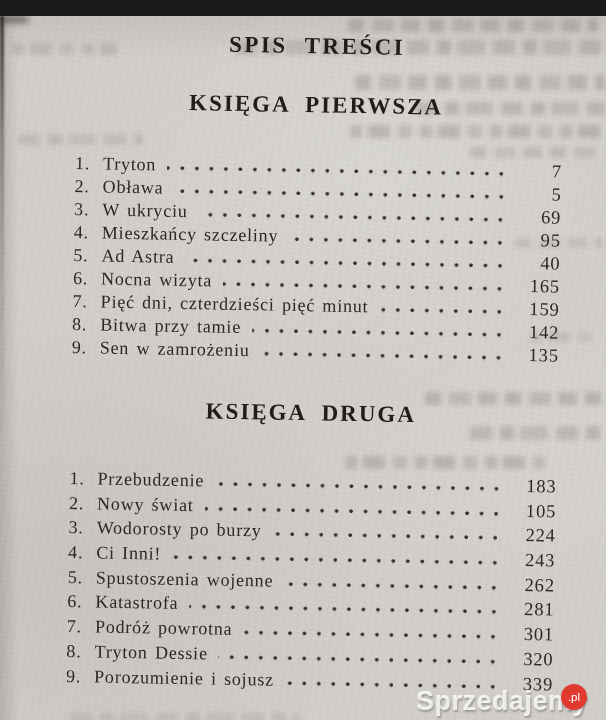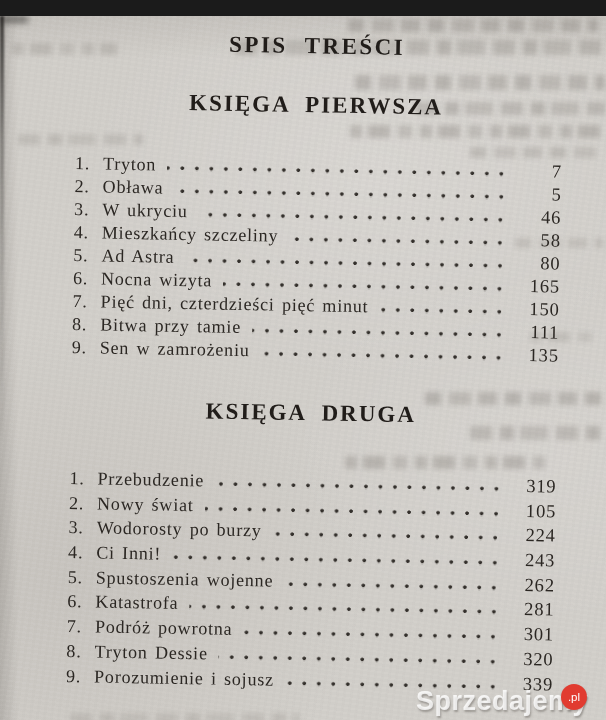--- a/index.html
+++ b/index.html
@@ -97,68 +97,68 @@
       <div class="row">
         <span class="num">2.</span>
         <span class="ttl">Obława</span>
         <span class="leader"></span>
         <span class="pg">5</span>
       </div>
       <div class="row">
         <span class="num">3.</span>
         <span class="ttl">W ukryciu</span>
         <span class="leader"></span>
-        <span class="pg">46</span>
+        <span class="pg">69</span>
       </div>
       <div class="row">
         <span class="num">4.</span>
         <span class="ttl">Mieszkańcy szczeliny</span>
         <span class="leader"></span>
-        <span class="pg">58</span>
+        <span class="pg">95</span>
       </div>
       <div class="row">
         <span class="num">5.</span>
         <span class="ttl">Ad Astra</span>
         <span class="leader"></span>
-        <span class="pg">80</span>
+        <span class="pg">40</span>
       </div>
       <div class="row">
         <span class="num">6.</span>
         <span class="ttl">Nocna wizyta</span>
         <span class="leader"></span>
         <span class="pg">165</span>
       </div>
       <div class="row">
         <span class="num">7.</span>
         <span class="ttl">Pięć dni, czterdzieści pięć minut</span>
         <span class="leader"></span>
-        <span class="pg">150</span>
+        <span class="pg">159</span>
       </div>
       <div class="row">
         <span class="num">8.</span>
         <span class="ttl">Bitwa przy tamie</span>
         <span class="leader"></span>
-        <span class="pg">111</span>
+        <span class="pg">142</span>
       </div>
       <div class="row">
         <span class="num">9.</span>
         <span class="ttl">Sen w zamrożeniu</span>
         <span class="leader"></span>
         <span class="pg">135</span>
       </div>
     </div>
 
     <div class="book-heading bh-2">KSIĘGA DRUGA</div>
 
     <div class="toc-list list-two">
       <div class="row">
         <span class="num">1.</span>
         <span class="ttl">Przebudzenie</span>
         <span class="leader"></span>
-        <span class="pg">319</span>
+        <span class="pg">183</span>
       </div>
       <div class="row">
         <span class="num">2.</span>
         <span class="ttl">Nowy świat</span>
         <span class="leader"></span>
         <span class="pg">105</span>
       </div>
       <div class="row">
         <span class="num">3.</span>
         <span class="ttl">Wodorosty po burzy</span>

